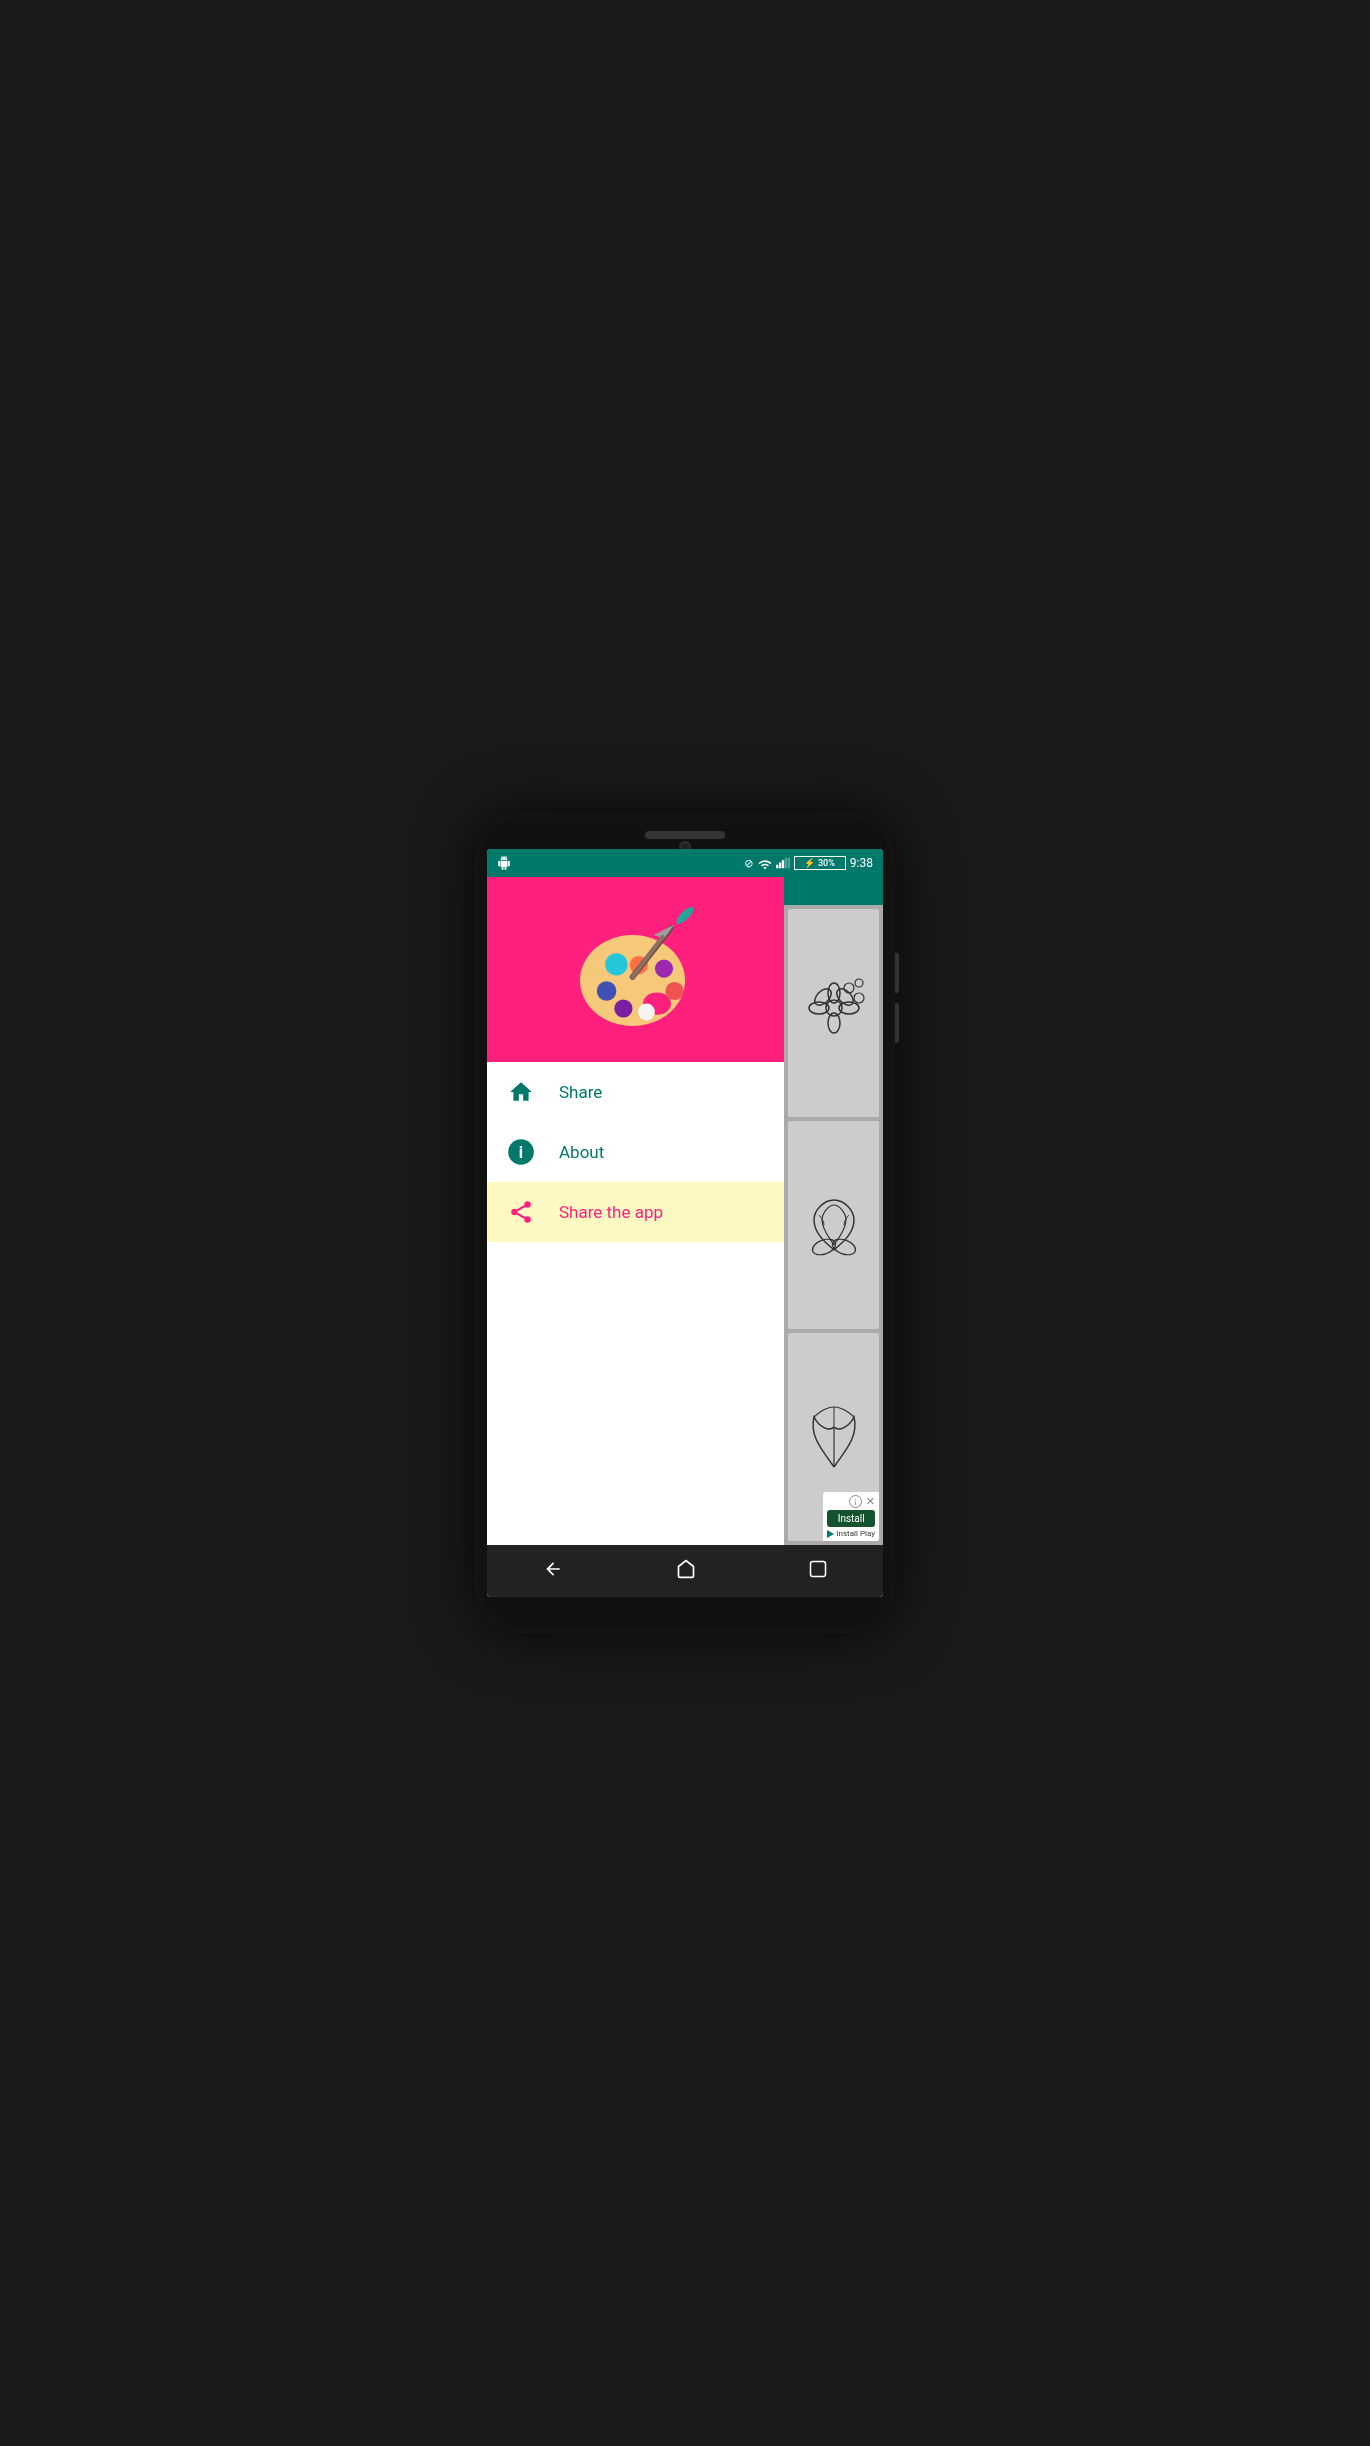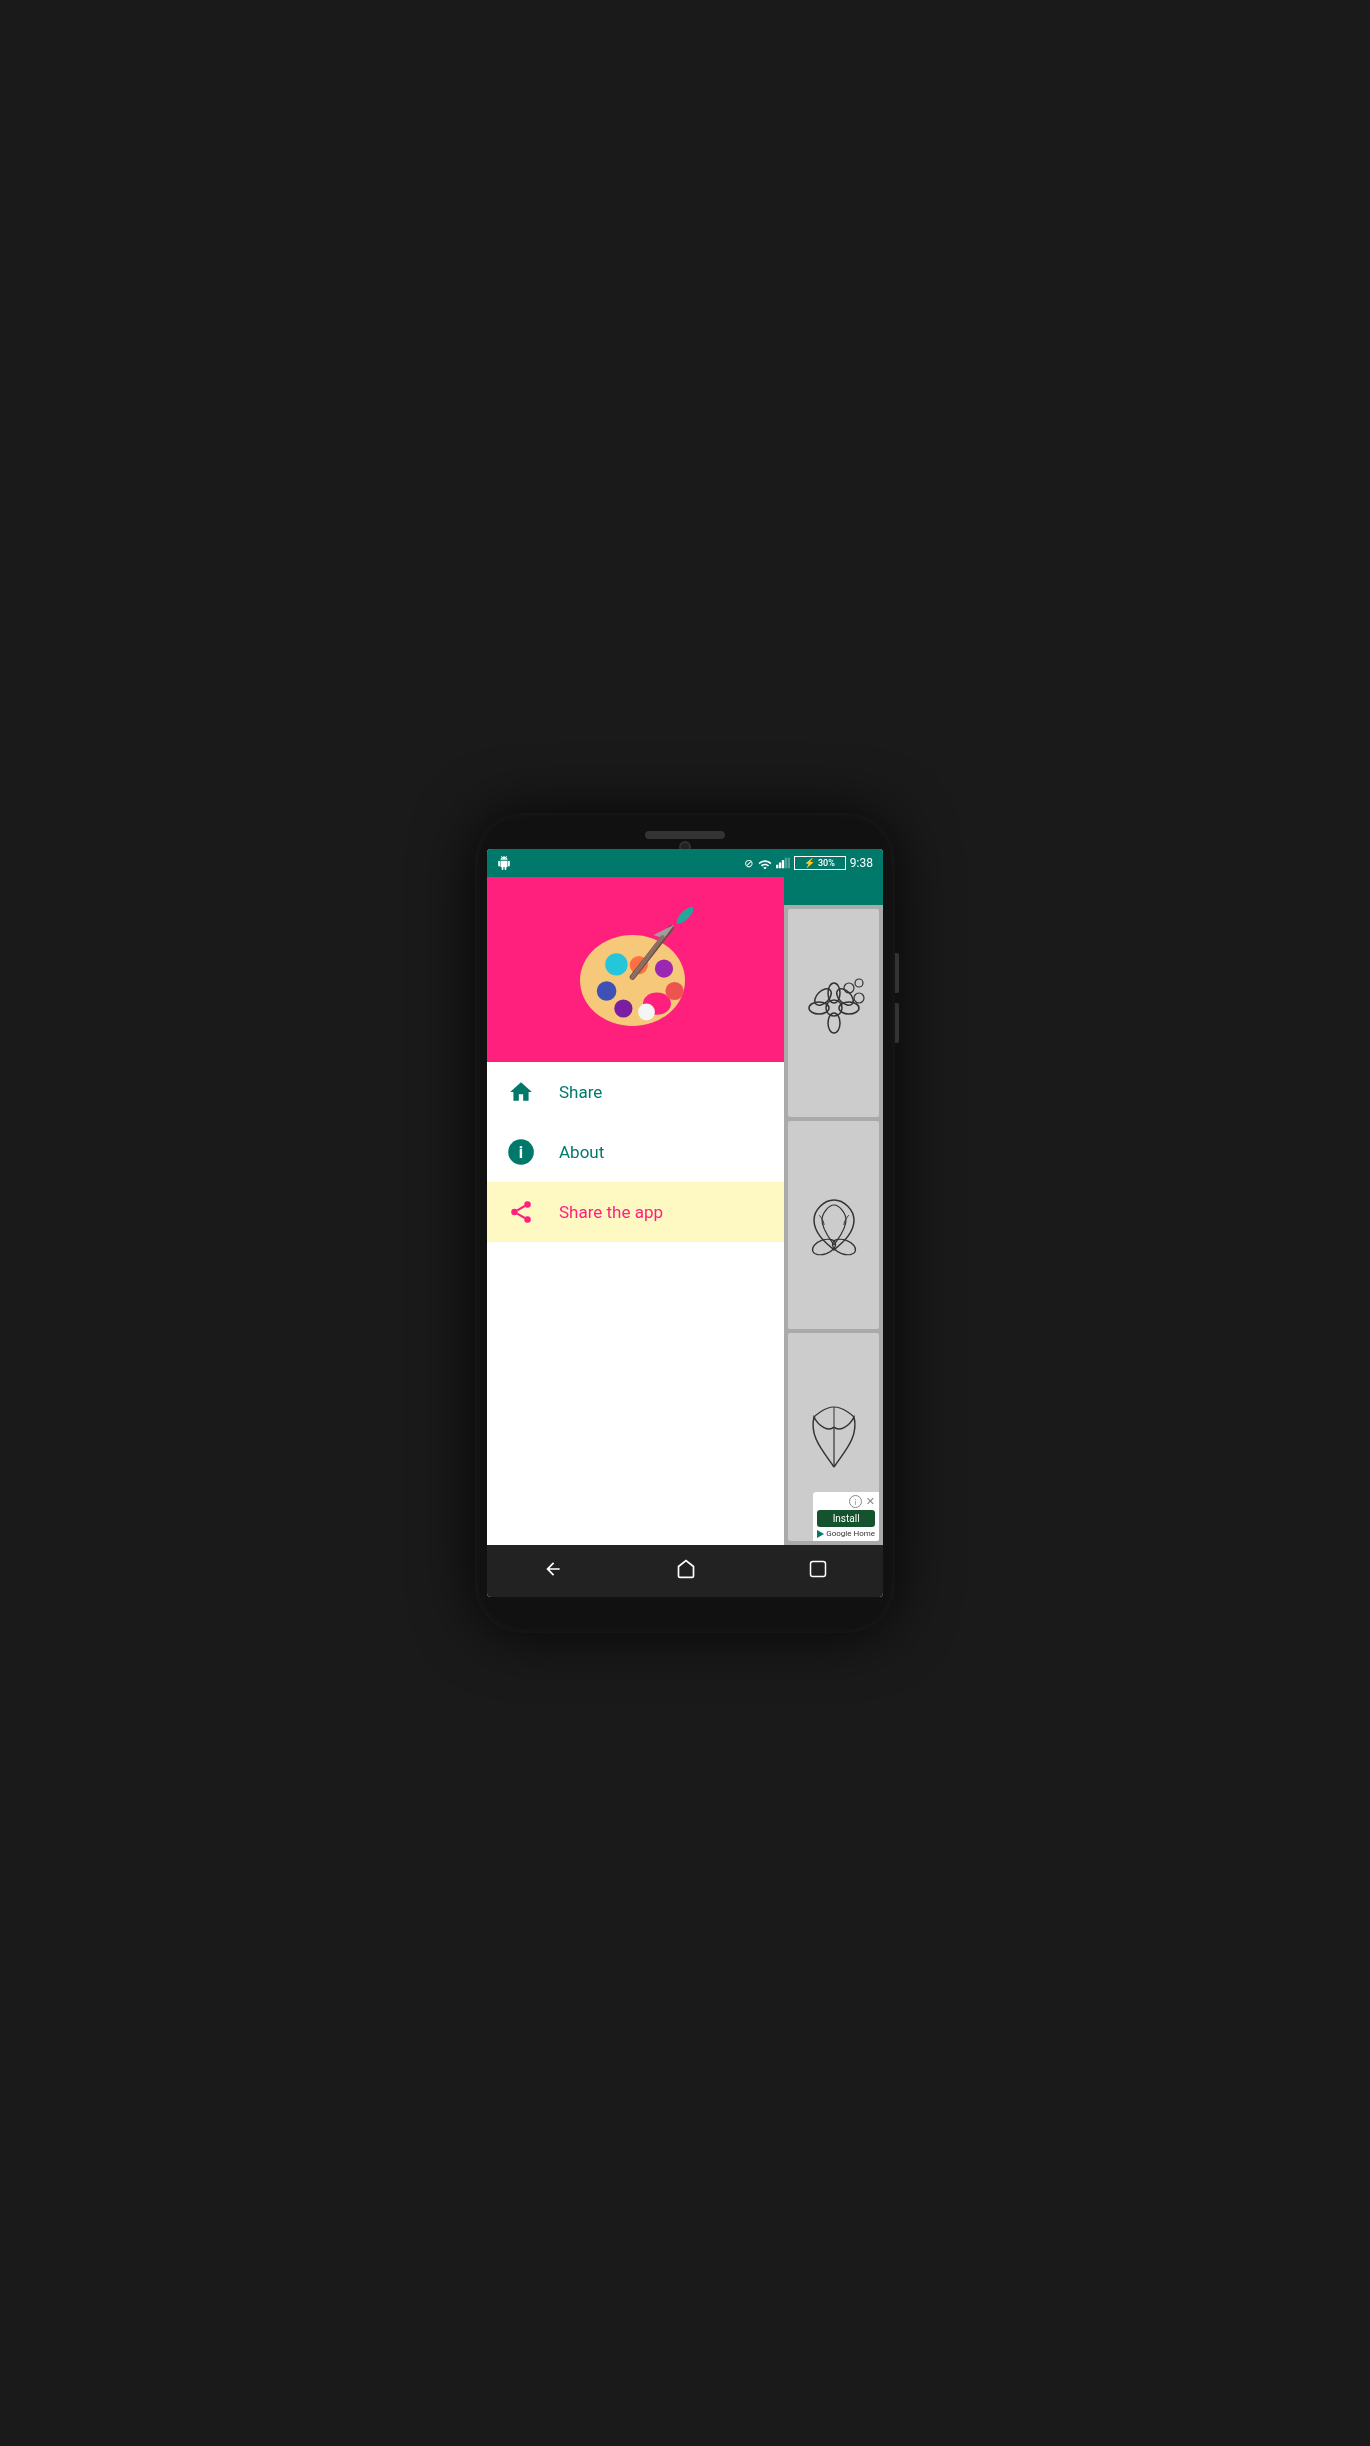--- a/index.html
+++ b/index.html
@@ -390,21 +390,21 @@
             </svg>
 
             <div style="position:absolute;bottom:0;right:0;background:white;padding:3px 4px;border-radius:3px 0 0 0;">
               <div style="display:flex;justify-content:flex-end;gap:4px;margin-bottom:2px;">
                 <div style="width:13px;height:13px;border-radius:50%;border:1.5px solid #888;color:#888;font-size:8px;display:flex;align-items:center;justify-content:center;">ℹ</div>
                 <span style="font-size:11px;color:#888;cursor:pointer;">✕</span>
               </div>
               <div style="background:#14532d;color:white;border-radius:3px;padding:3px 8px;font-size:10px;text-align:center;margin-bottom:2px;">Install</div>
               <div style="display:flex;align-items:center;gap:2px;">
                 <div style="width:0;height:0;border-top:4px solid transparent;border-bottom:4px solid transparent;border-left:7px solid #00796b;"></div>
-                <span style="font-size:8px;color:#333;">Google Home</span>
+                <span style="font-size:8px;color:#333;">Install Play</span>
               </div>
             </div>
           </div>
         </div>
       </div>
 
     </div>
 
     <div class="bottom-nav">
       <div class="nav-btn">

